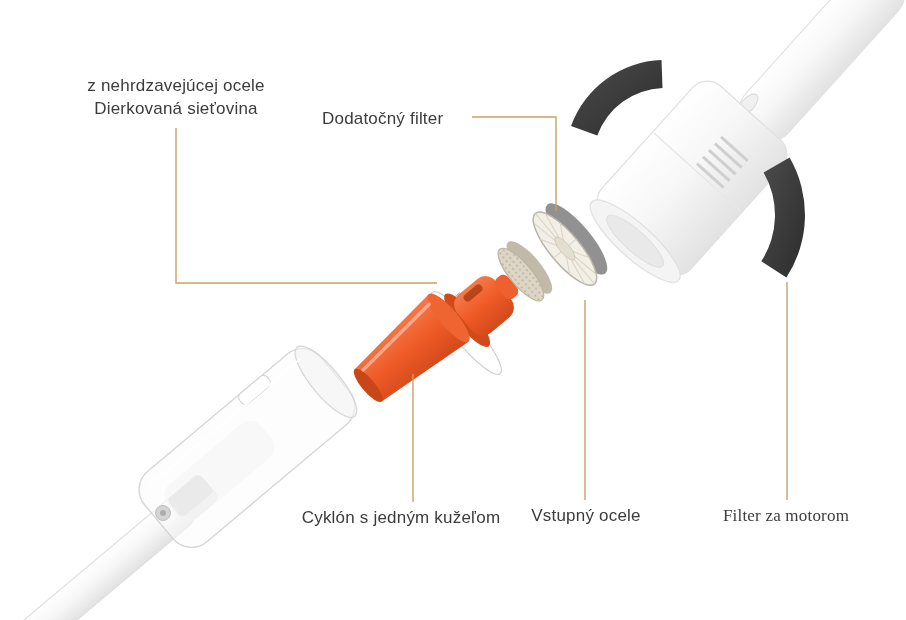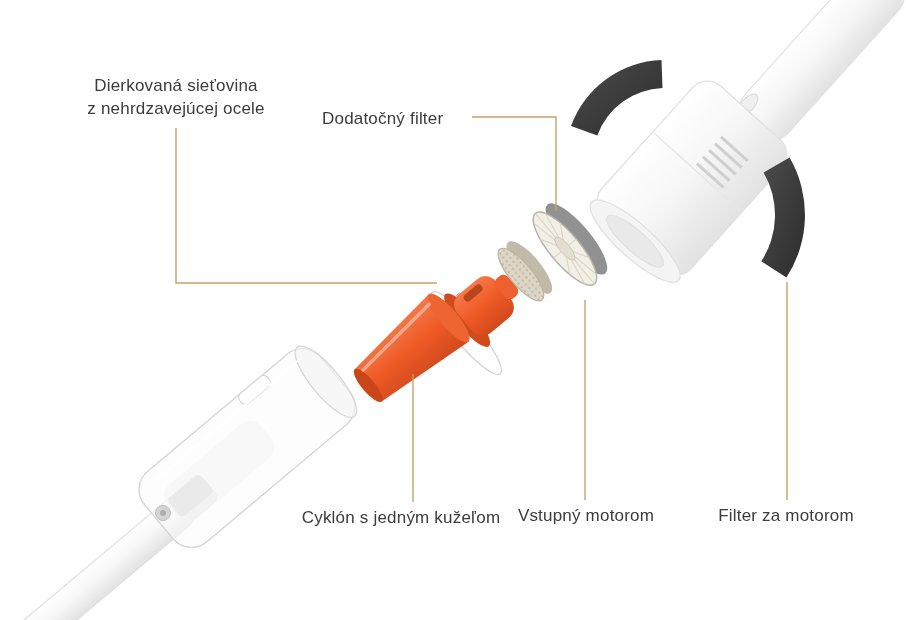--- a/index.html
+++ b/index.html
@@ -146,25 +146,25 @@
     <g stroke="#c9a365" stroke-width="1.4" fill="none">
       <polyline points="176,128 176,283 437,283"></polyline>
       <polyline points="472,117 556,117 556,211"></polyline>
       <line x1="413" y1="374" x2="413" y2="502"></line>
       <line x1="585" y1="300" x2="585" y2="500"></line>
       <line x1="787" y1="282" x2="787" y2="500"></line>
     </g>
   </svg>
 
   <div class="label" style="left:40px; top:74px; width:272px;">
+    <div>z nehrdzavejúcej ocele</div>
     <div>Dierkovaná sieťovina</div>
-    <div>z nehrdzavejúcej ocele</div>
   </div>
 
   <div class="label" style="left:322px; top:107px; text-align:left;">Dodatočný filter</div>
 
   <div class="label" style="left:281px; top:506px; width:240px;text-align:center;">Cyklón s jedným kužeľom</div>
 
-  <div class="label" style="left:516px; top:504px; width:140px;">Vstupný motorom</div>
+  <div class="label" style="left:516px; top:504px; width:140px;">Vstupný ocele</div>
 
-  <div class="label" style="left:706px; top:504px; width:160px;">Filter za motorom</div>
+  <div class="label" style="left:706px; top:504px; width:160px;font-family:Liberation Serif, serif;">Filter za motorom</div>
 
 </div>
 
 </body></html>

